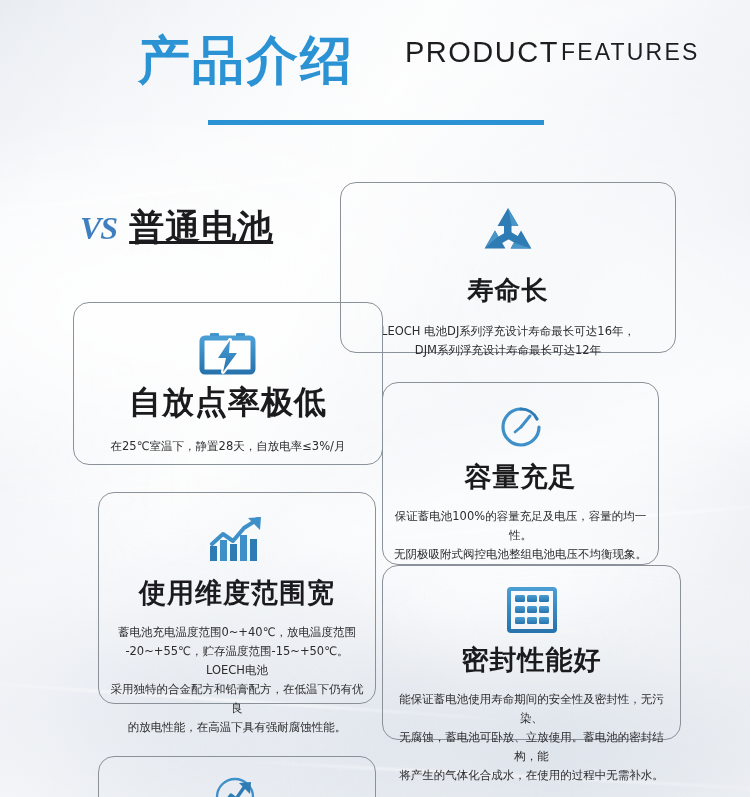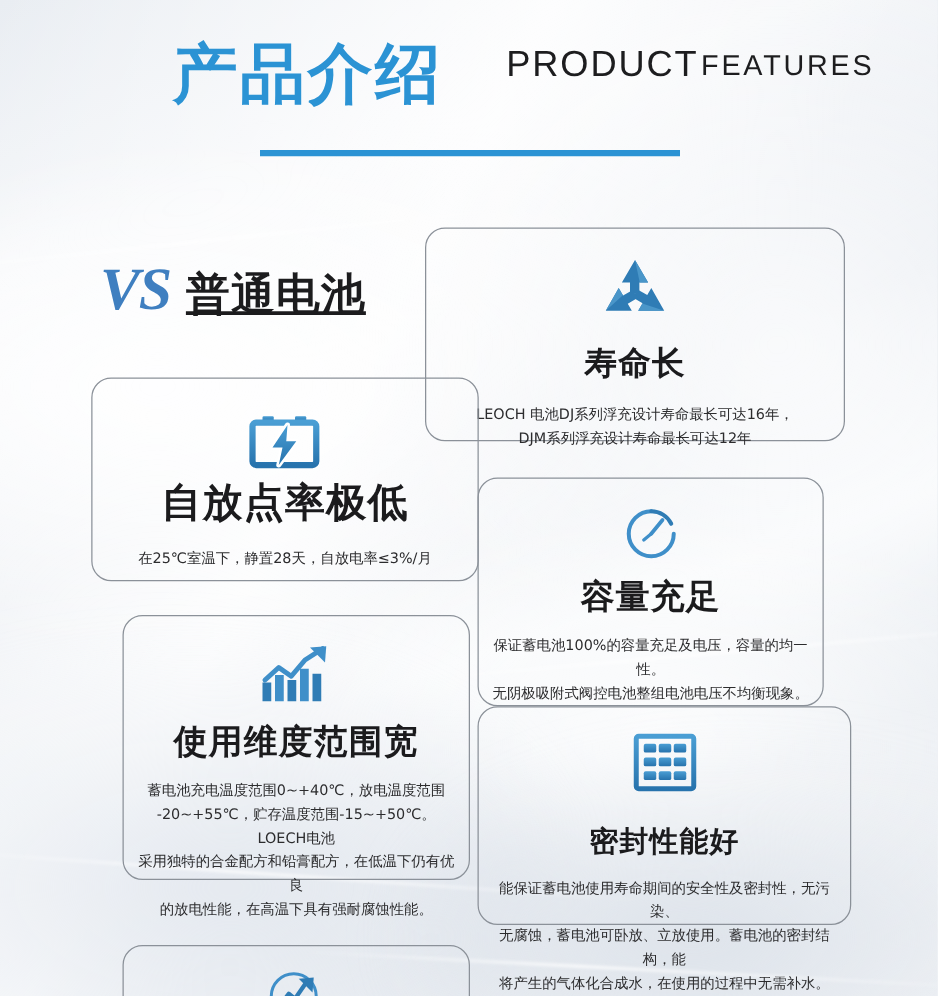--- a/index.html
+++ b/index.html
@@ -113,21 +113,21 @@
   .vs-block {
     position: absolute;
     left: 80px; top: 204px;
     display: flex;
     align-items: baseline;
   }
   .vs-text {
     font-family: "Liberation Serif", "DejaVu Serif", serif;
     font-style: italic;
     font-weight: 700;
-    font-size: 48px;
+    font-size: 32px;
     color: #3f7fc0;
     letter-spacing: -1px;
   }
   .vs-cn {
     margin-left: 12px;
     font-family: "DejaVu Sans", "Liberation Sans", sans-serif;
     font-weight: 700;
     font-size: 35px;
     color: #1c1c1e;
     letter-spacing: 1px;
@@ -178,21 +178,21 @@
   #selfdis-inner   { top: 26px; }
   #capacity-inner  { top: 18px; }
   #temp-inner      { top: 22px; }
   #seal-inner      { top: 20px; }
   #bottom-inner    { top: 14px; }
 
   .t-life     { font-size: 26px; margin-top: 10px; }
   .t-selfdis  { font-size: 32px; margin-top: 4px; }
   .t-capacity { font-size: 27px; margin-top: 6px; }
   .t-temp     { font-size: 27px; margin-top: 10px; }
-  .t-seal     { font-size: 23px; margin-top: 24px; }
+  .t-seal     { font-size: 27px; margin-top: 8px; }
 
   .d-life     { margin-top: 14px; padding: 0 10px; }
   .d-selfdis  { margin-top: 12px; padding: 0 14px; }
   .d-capacity { margin-top: 12px; padding: 0 4px; }
   .d-temp     { margin-top: 12px; padding: 0 10px; }
   .d-seal     { margin-top: 12px; padding: 0 6px; }
 
   .desc-line { display: block; }
 
   svg { display: block; }

